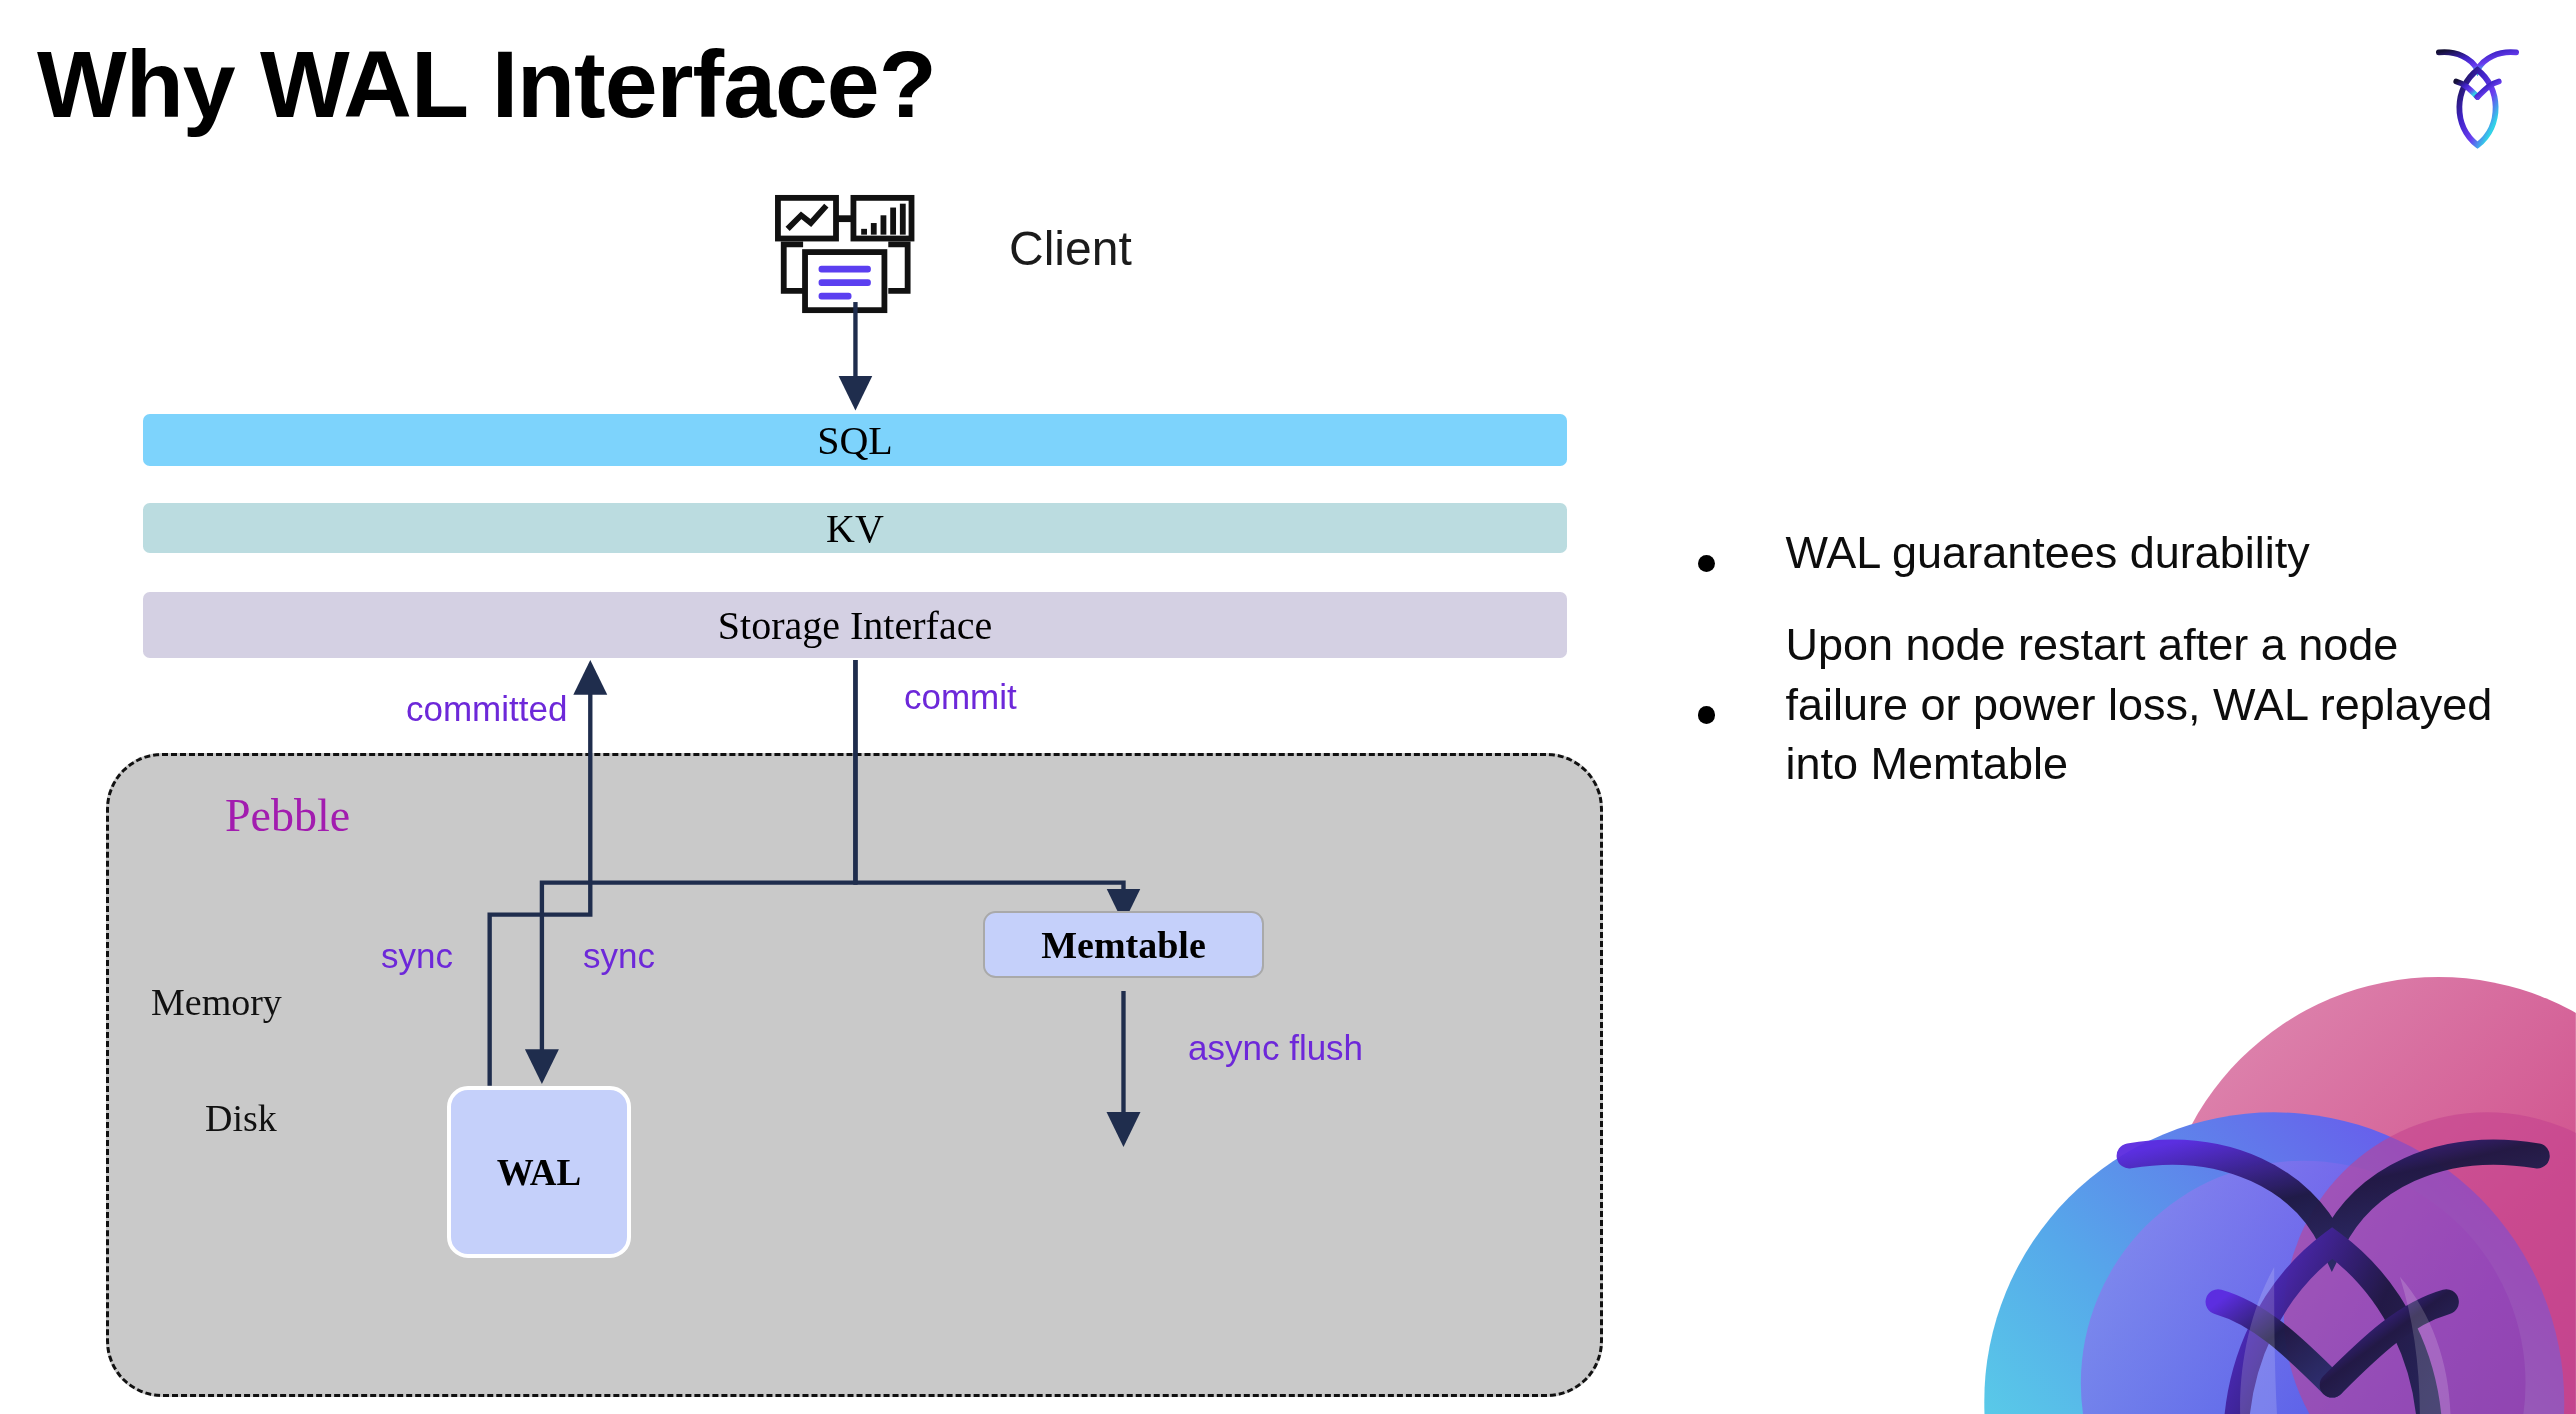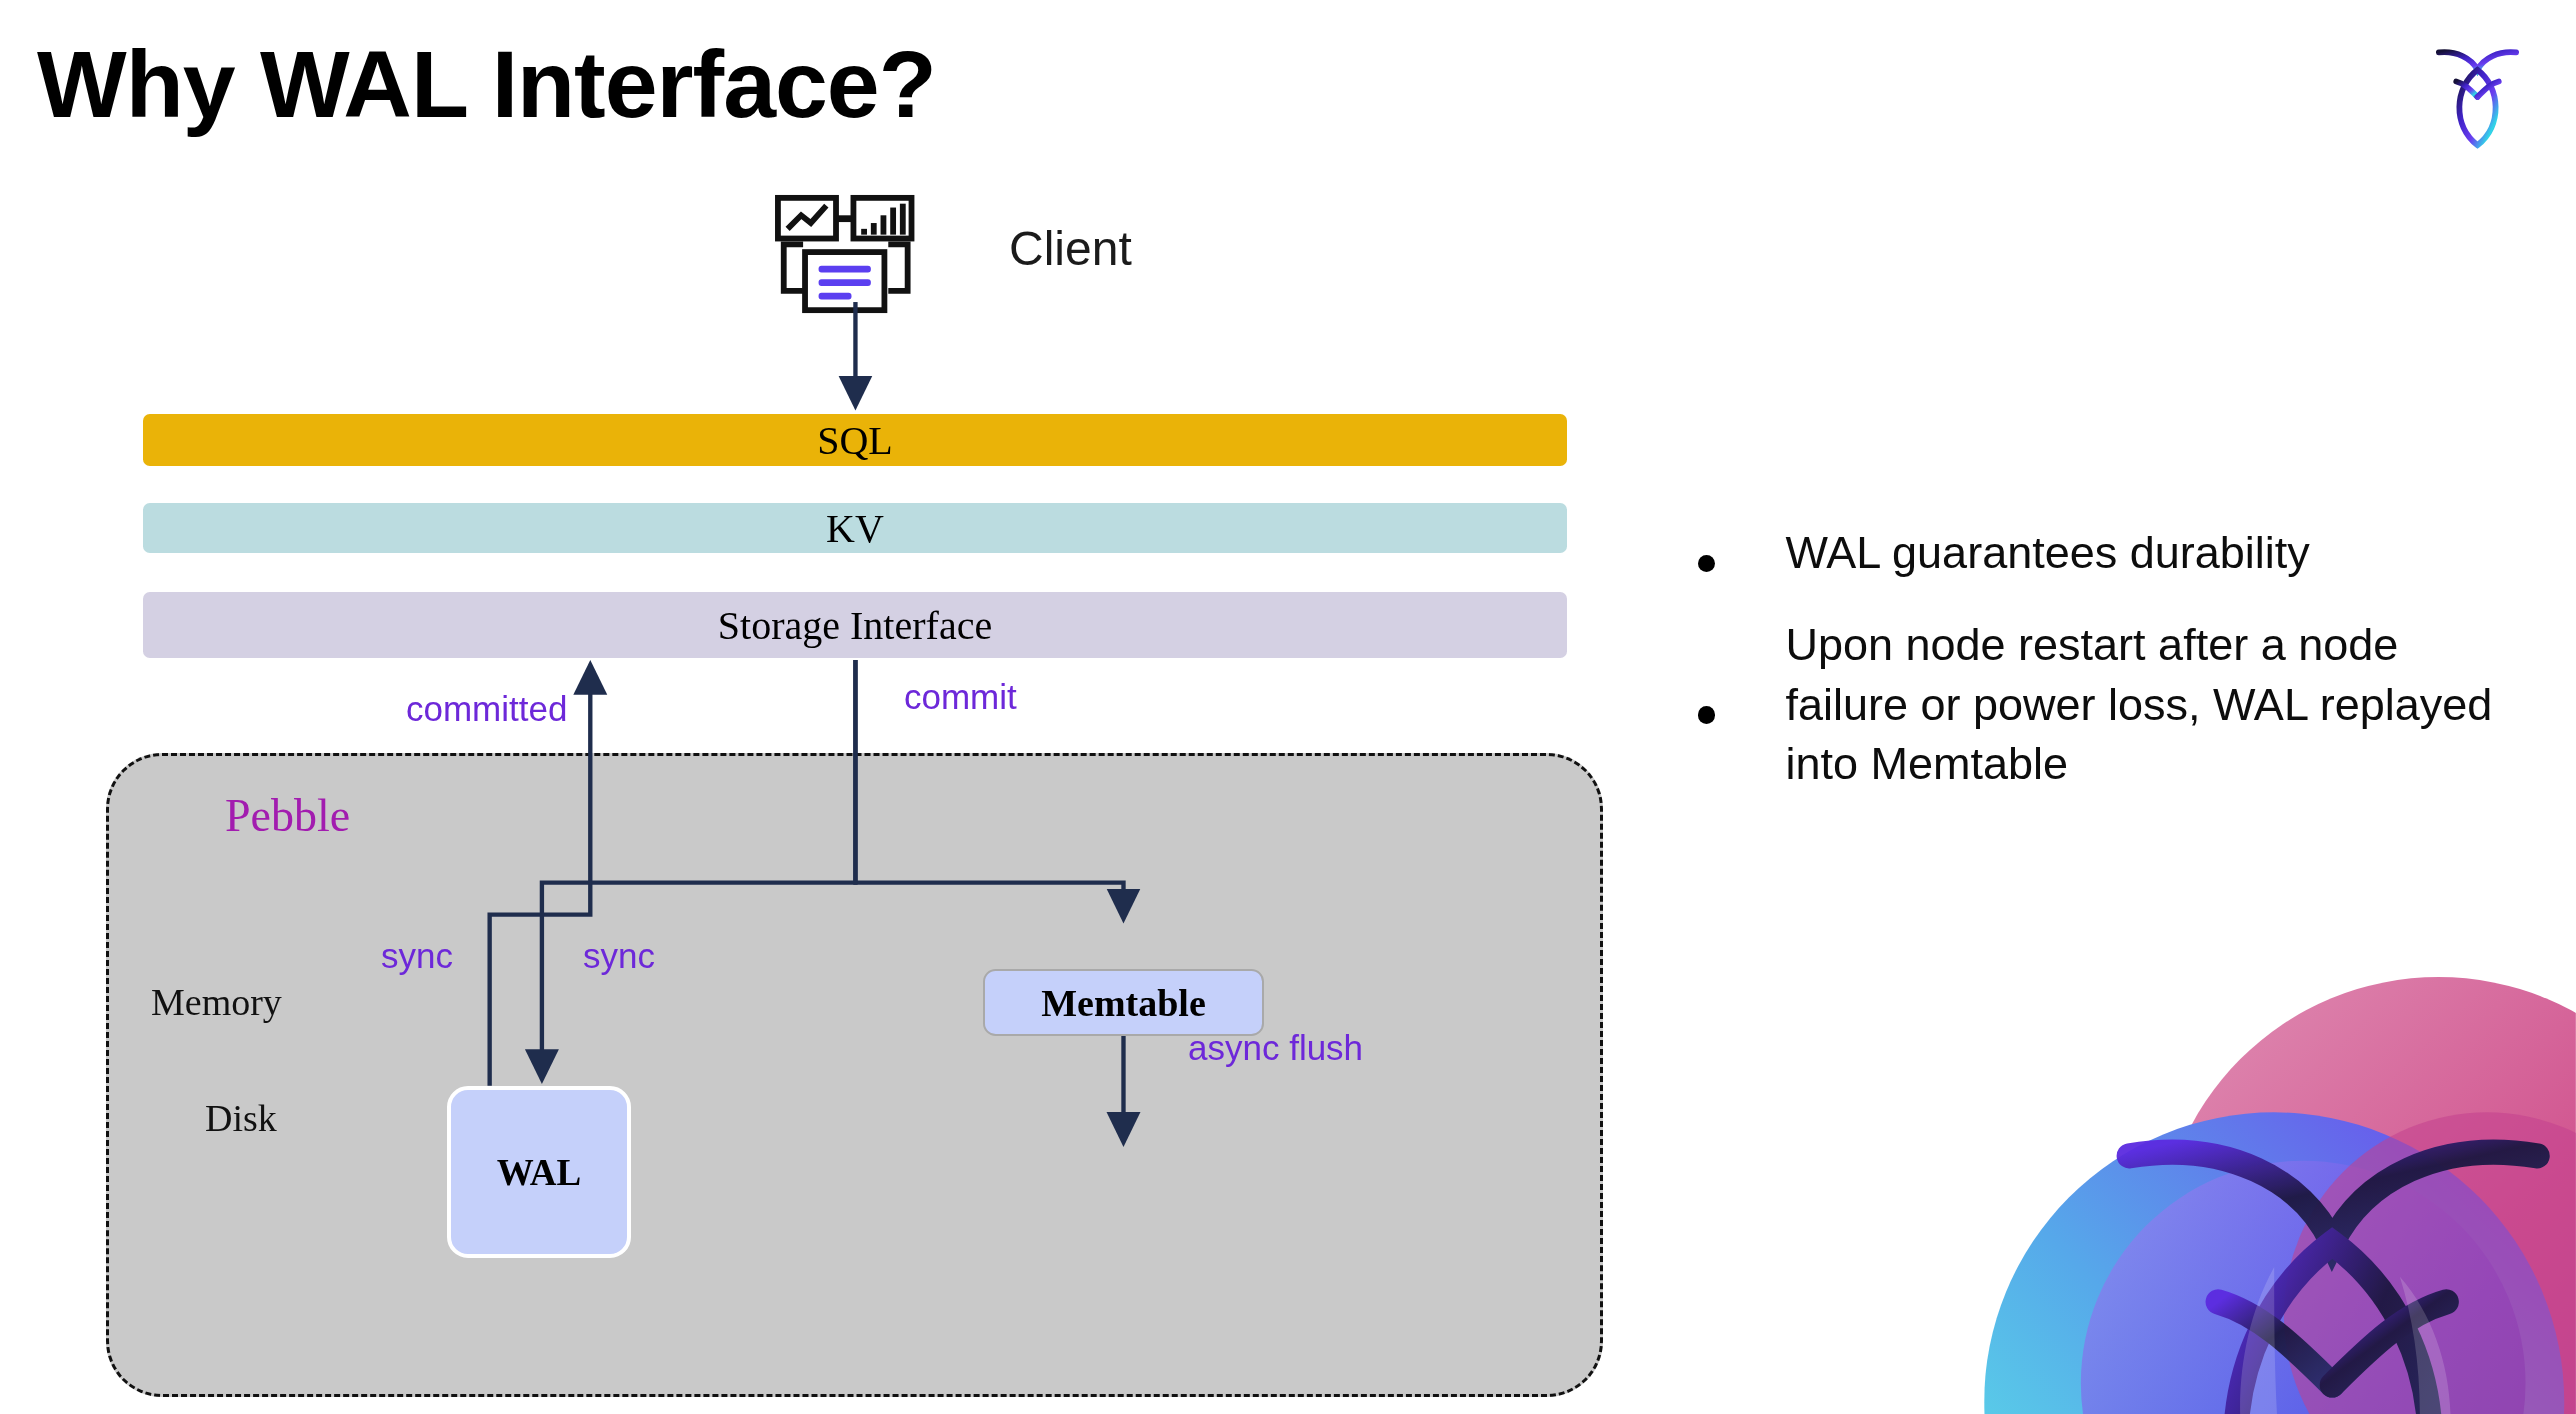--- a/index.html
+++ b/index.html
@@ -58,21 +58,21 @@
     left: 143px;
     width: 1424px;
     border-radius: 6.8px;
     display: flex;
     align-items: center;
     justify-content: center;
     font-family: "Liberation Serif", serif;
     font-size: 40px;
     color: #000000;
   }
-  #bar-sql { top: 414px; height: 52px; background: #eab308; }
+  #bar-sql { top: 414px; height: 52px; background: #7dd3fc; }
   #bar-kv { top: 503px; height: 50px; background: #bbdce0; }
   #bar-storage { top: 592px; height: 66px; background: #d4d0e3; }
 
   
   #pebble-container {
     position: absolute;
     left: 106px;
     top: 753px;
     width: 1497px;
     height: 644px;
@@ -112,21 +112,21 @@
     background: #c5d0fa;
     display: flex;
     align-items: center;
     justify-content: center;
     font-family: "Liberation Serif", serif;
     font-weight: bold;
     color: #000000;
     box-sizing: border-box;
   }
   #node-memtable {
-    left: 983px; top: 969px;
+    left: 983px; top: 911px;
     width: 281px; height: 67px;
     border: 2.9px solid #a9a9a9;
     border-radius: 12.6px;
     font-size: 38px;
   }
   #node-wal {
     left: 447px; top: 1086px;
     width: 184px; height: 172px;
     border: 4.8px solid #ffffff;
     border-radius: 21px;

